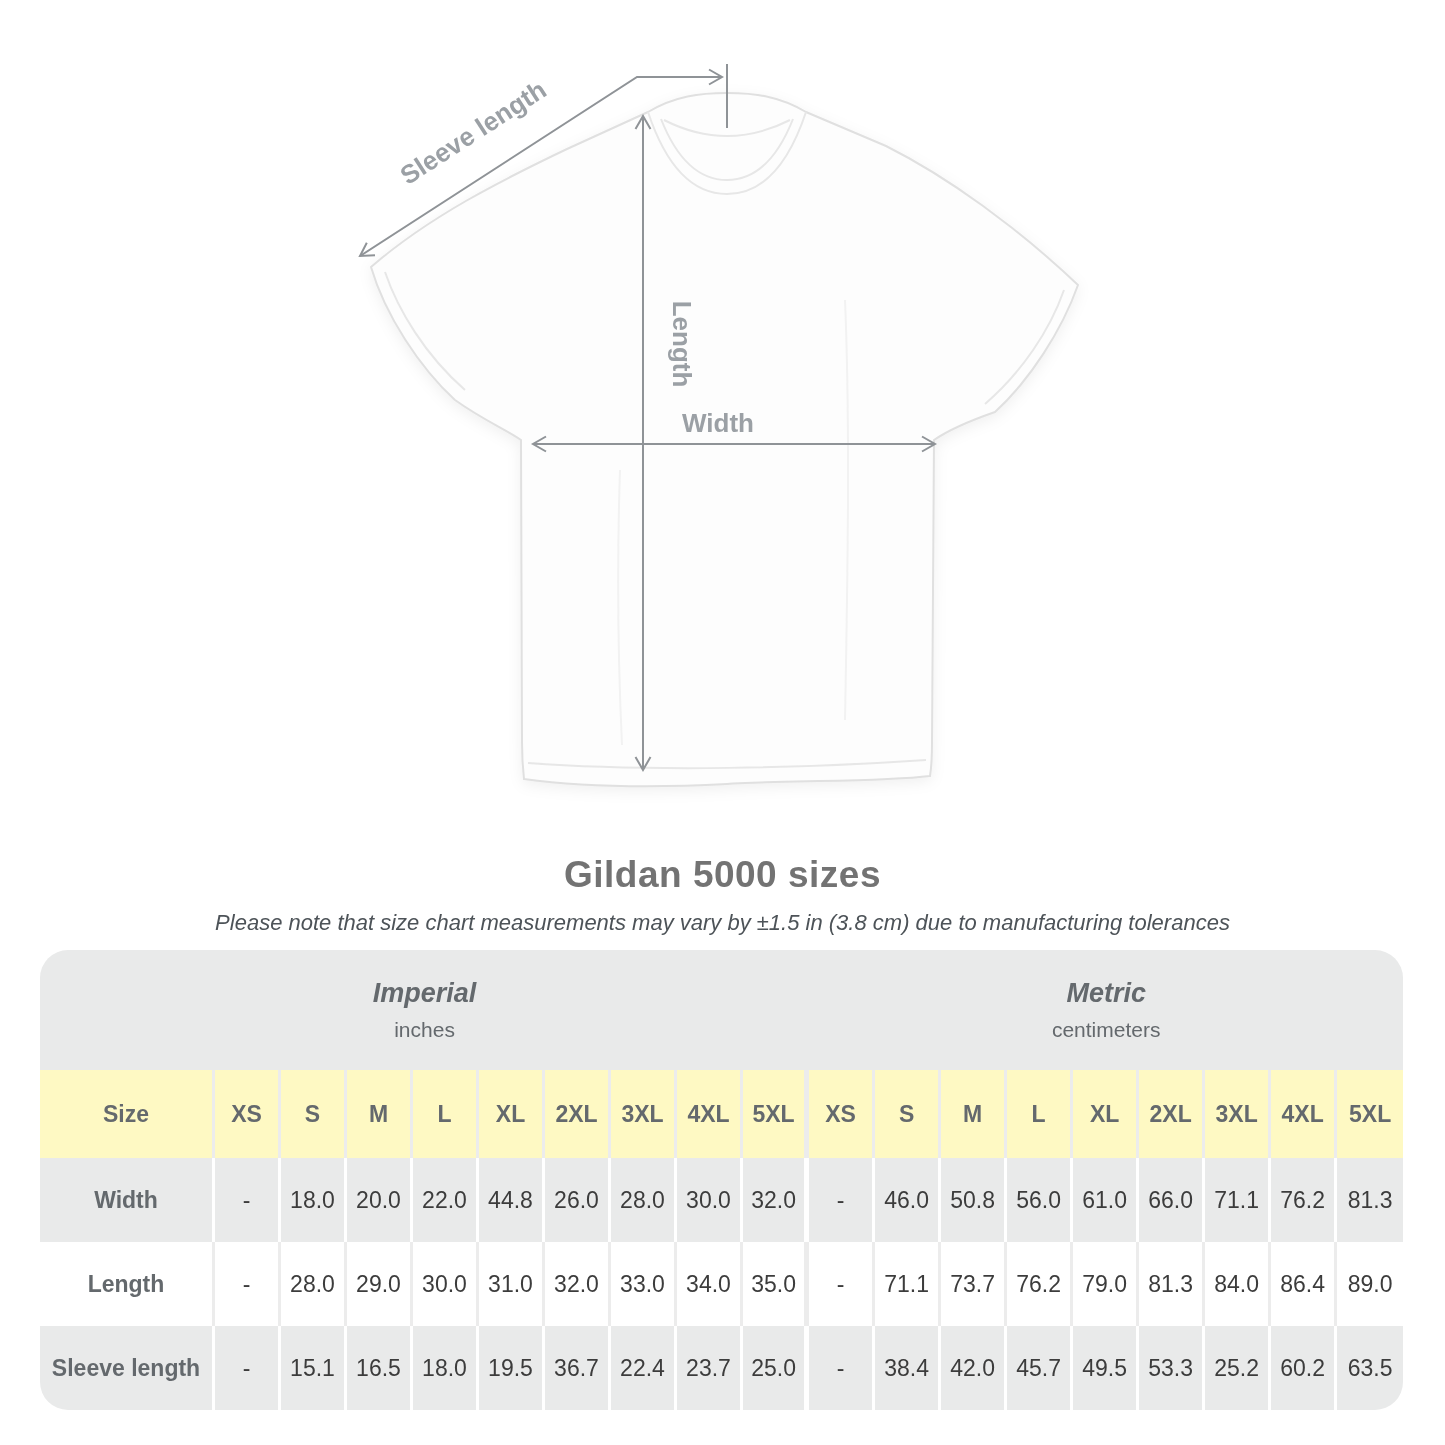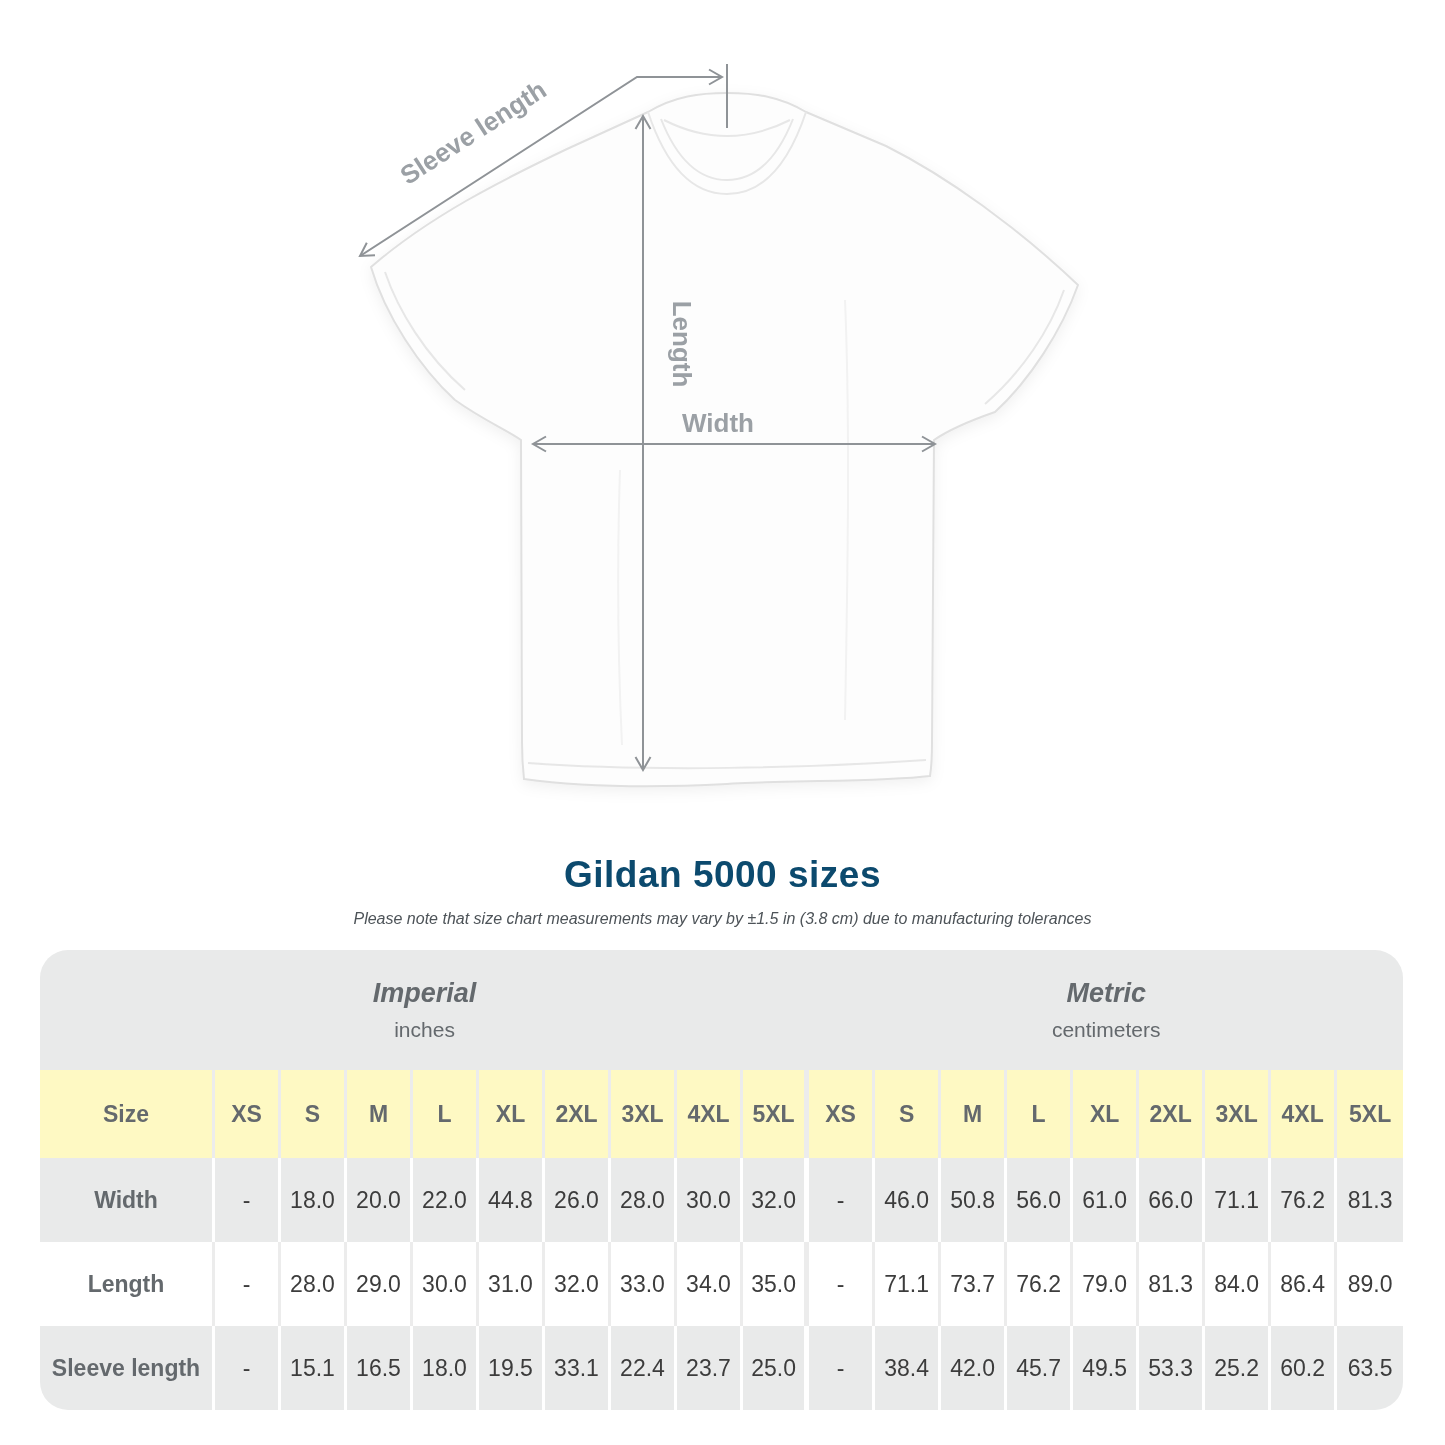--- a/index.html
+++ b/index.html
@@ -9,23 +9,23 @@
   }
   
   .shirt-svg{position:absolute;left:0;top:0;}
   .tee-main{fill:#fdfdfd;stroke:#e0e0e0;stroke-width:2;filter:drop-shadow(0 4px 7px rgba(0,0,0,0.06));}
   .tee-seam{fill:none;stroke:#e7e7e7;stroke-width:2;}
   .tee-crease{fill:none;stroke:#f2f2f2;stroke-width:2;}
   .dim-line{fill:none;stroke:#8f9397;stroke-width:2;}
   .dim-label{fill:#9ba0a5;font-family:"Liberation Sans",sans-serif;font-size:26px;font-weight:bold;}
   
   .title{position:absolute;left:0;top:854px;width:100%;text-align:center;
-         font-size:37px;font-weight:bold;color:#0c4a6e;letter-spacing:0.5px;}
+         font-size:37px;font-weight:bold;color:#737373;letter-spacing:0.5px;}
   .subtitle{position:absolute;left:0;top:910px;width:100%;text-align:center;
-         font-size:16px;font-style:italic;color:#4d5358;}
+         font-size:22px;font-style:italic;color:#4d5358;}
   
   .size-table{
     position:absolute;left:40px;top:950px;width:1363px;
     border-collapse:separate;border-spacing:0;table-layout:fixed;
     border-radius:28px;overflow:hidden;
   }
   .size-table th,.size-table td{
     padding:0;margin:0;vertical-align:middle;text-align:center;
     font-family:"Liberation Sans",sans-serif;
   }
@@ -200,21 +200,21 @@
           <td>86.4</td>
           <td>89.0</td>
         </tr>
         <tr class="stripe">
           <th>Sleeve length</th>
           <td>-</td>
           <td>15.1</td>
           <td>16.5</td>
           <td>18.0</td>
           <td>19.5</td>
-          <td>33.1</td>
+          <td>36.7</td>
           <td>22.4</td>
           <td>23.7</td>
           <td class="sec-end">25.0</td>
           <td>-</td>
           <td>38.4</td>
           <td>42.0</td>
           <td>45.7</td>
           <td>49.5</td>
           <td>53.3</td>
           <td>25.2</td>

